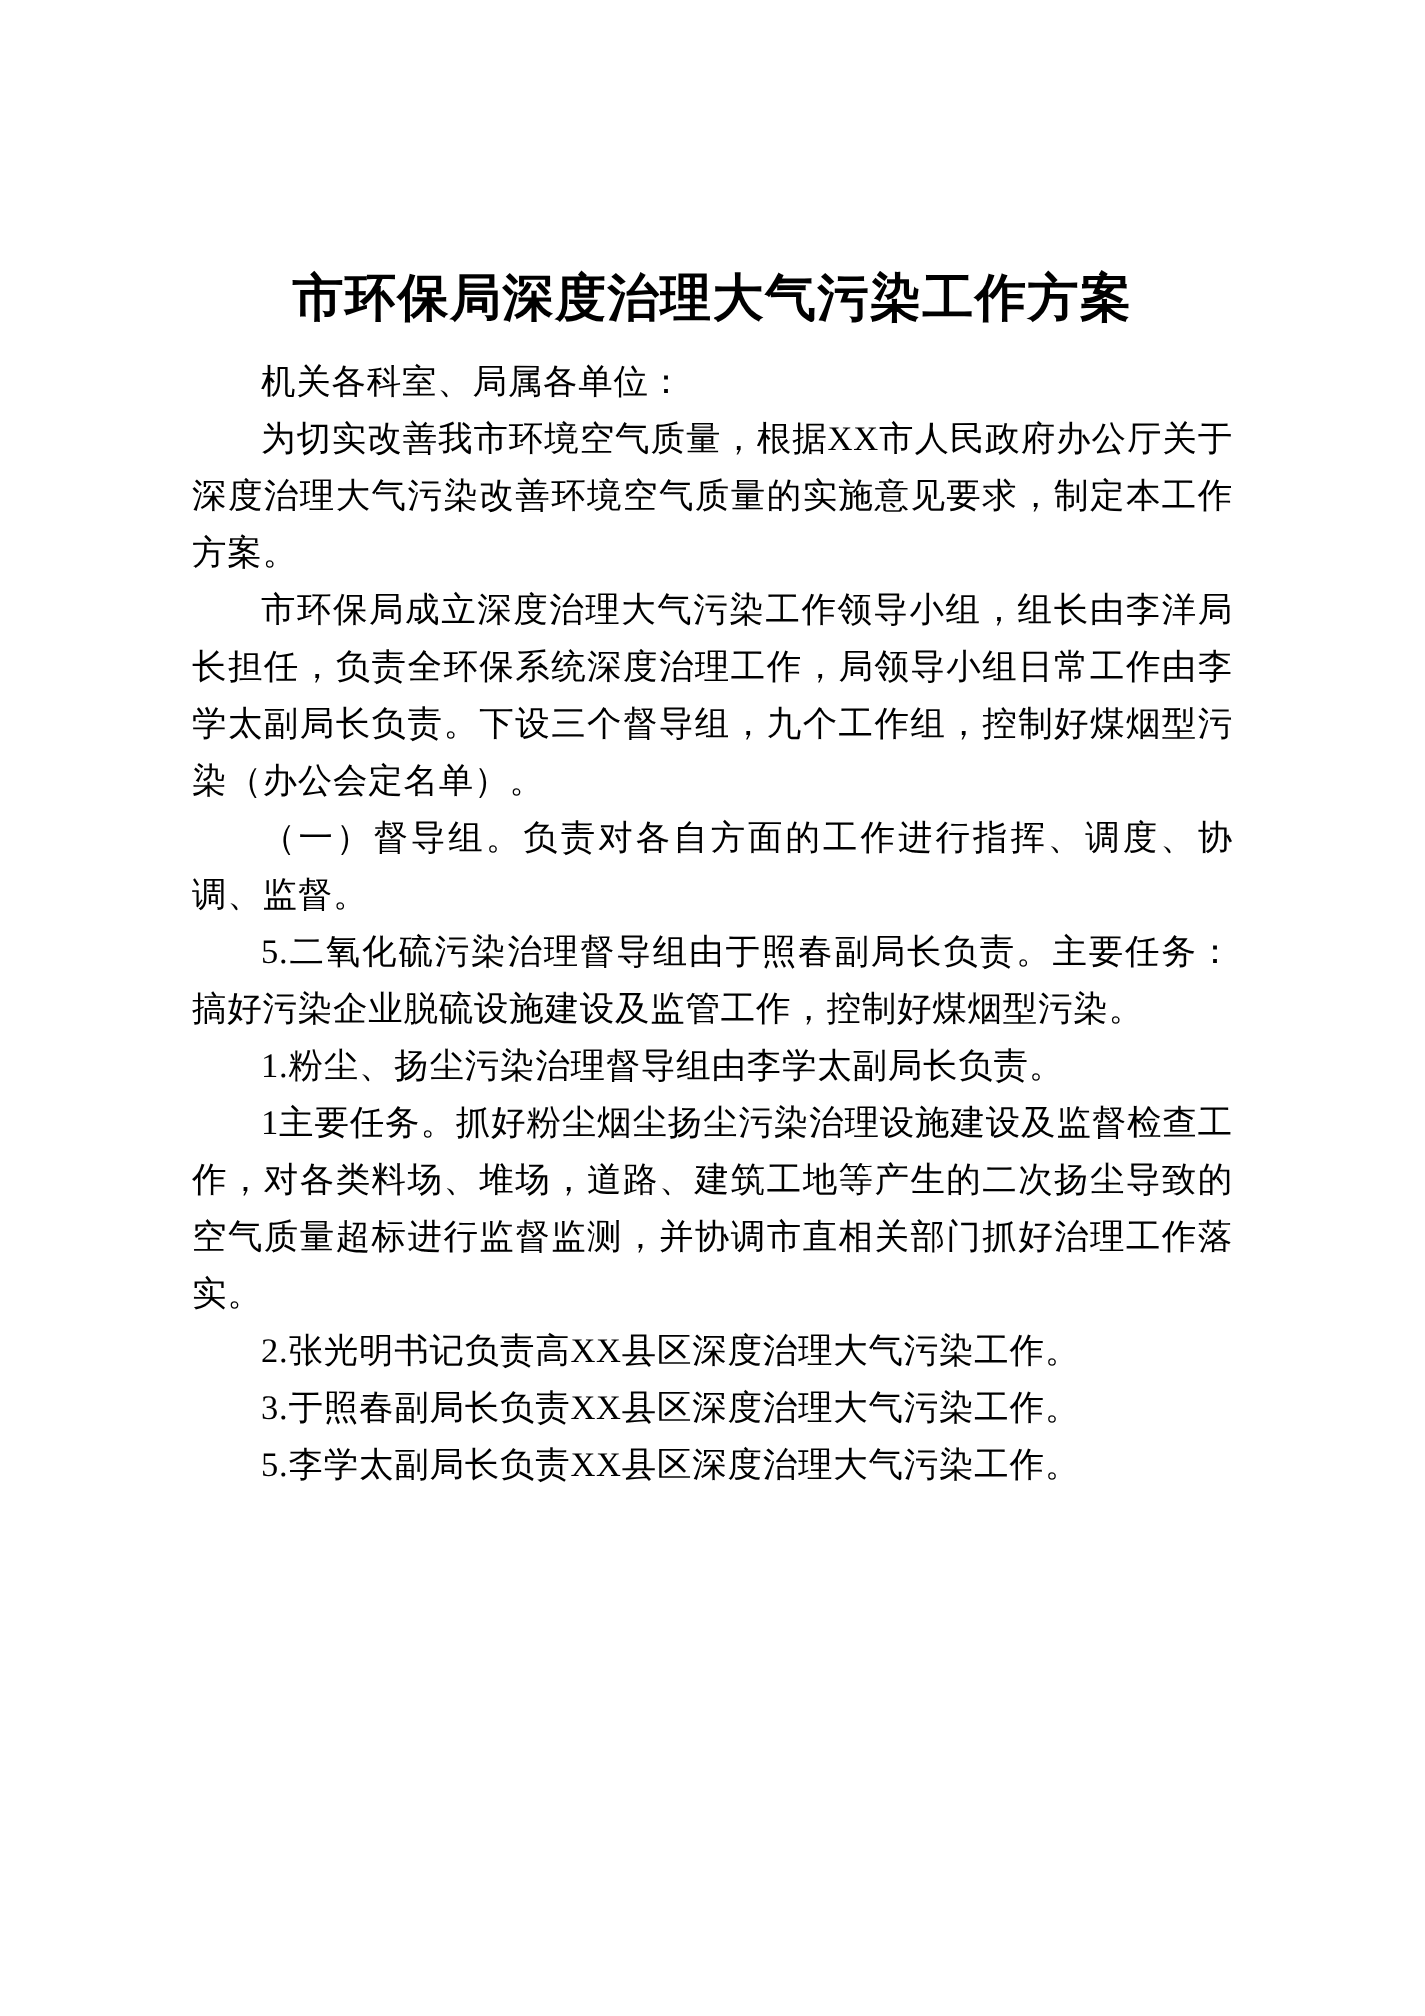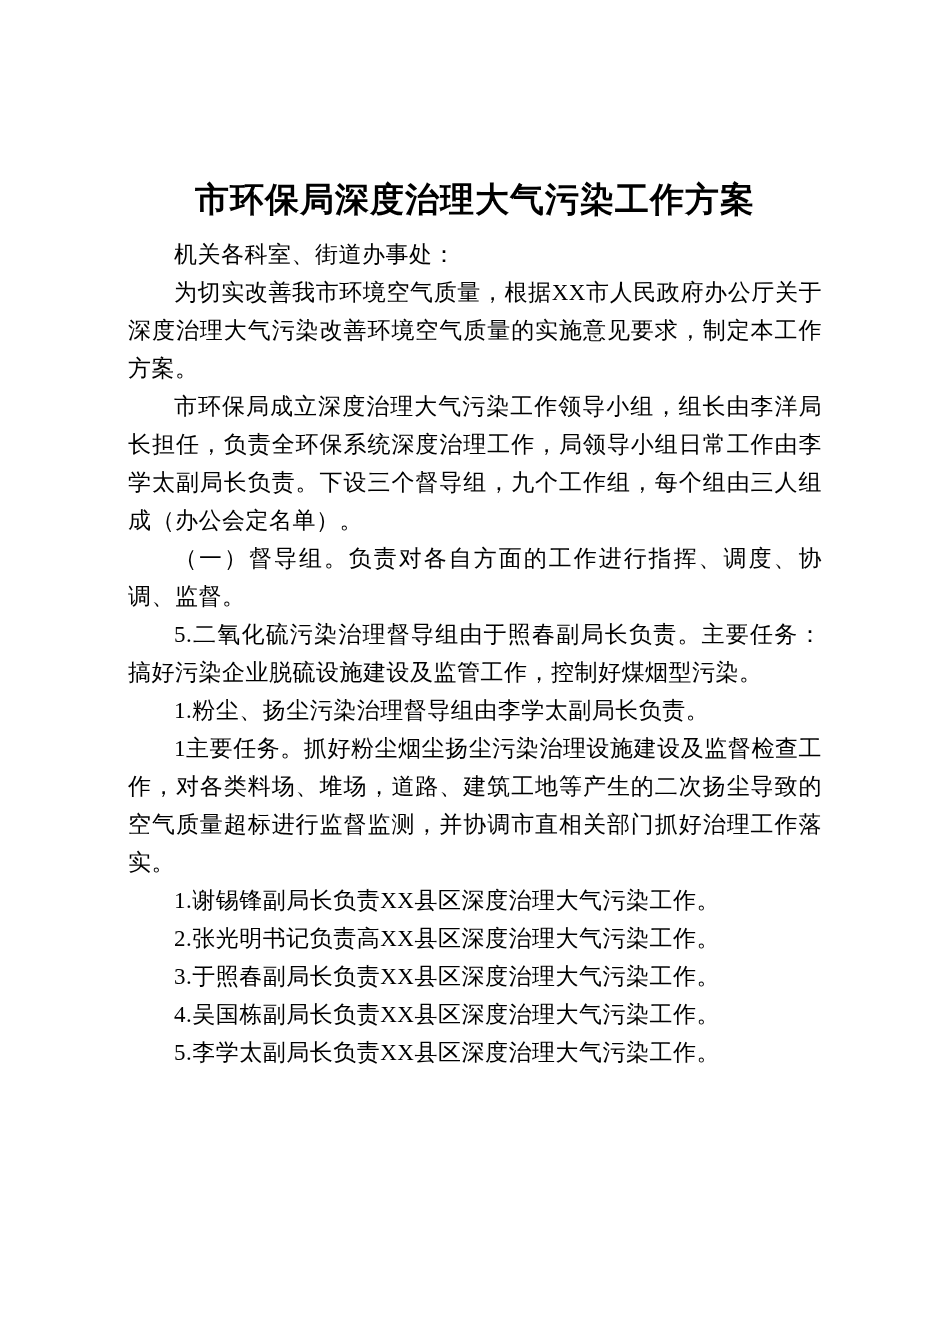--- a/index.html
+++ b/index.html
@@ -32,25 +32,23 @@
     text-indent: 2em;
     text-align: justify;
     letter-spacing: 0.5px;
   }
 </style>
 </head>
 <body>
 
 <div class="page">
   <h1 class="doc-title">市环保局深度治理大气污染工作方案</h1>
-  <p class="para">机关各科室、街道办事处：</p>
+  <p class="para">机关各科室、局属各单位：</p>
   <p class="para">为切实改善我市环境空气质量，根据XX市人民政府办公厅关于深度治理大气污染改善环境空气质量的实施意见要求，制定本工作方案。</p>
-  <p class="para">市环保局成立深度治理大气污染工作领导小组，组长由李洋局长担任，负责全环保系统深度治理工作，局领导小组日常工作由李学太副局长负责。下设三个督导组，九个工作组，每个组由三人组成（办公会定名单）。</p>
+  <p class="para">市环保局成立深度治理大气污染工作领导小组，组长由李洋局长担任，负责全环保系统深度治理工作，局领导小组日常工作由李学太副局长负责。下设三个督导组，九个工作组，控制好煤烟型污染（办公会定名单）。</p>
   <p class="para">（一）督导组。负责对各自方面的工作进行指挥、调度、协调、监督。</p>
   <p class="para">5.二氧化硫污染治理督导组由于照春副局长负责。主要任务：搞好污染企业脱硫设施建设及监管工作，控制好煤烟型污染。</p>
   <p class="para">1.粉尘、扬尘污染治理督导组由李学太副局长负责。</p>
   <p class="para">1主要任务。抓好粉尘烟尘扬尘污染治理设施建设及监督检查工作，对各类料场、堆场，道路、建筑工地等产生的二次扬尘导致的空气质量超标进行监督监测，并协调市直相关部门抓好治理工作落实。</p>
-  <p class="para">1.谢锡锋副局长负责XX县区深度治理大气污染工作。</p>
   <p class="para">2.张光明书记负责高XX县区深度治理大气污染工作。</p>
   <p class="para">3.于照春副局长负责XX县区深度治理大气污染工作。</p>
-  <p class="para">4.吴国栋副局长负责XX县区深度治理大气污染工作。</p>
   <p class="para">5.李学太副局长负责XX县区深度治理大气污染工作。</p>
 </div>
 
 </body></html>

